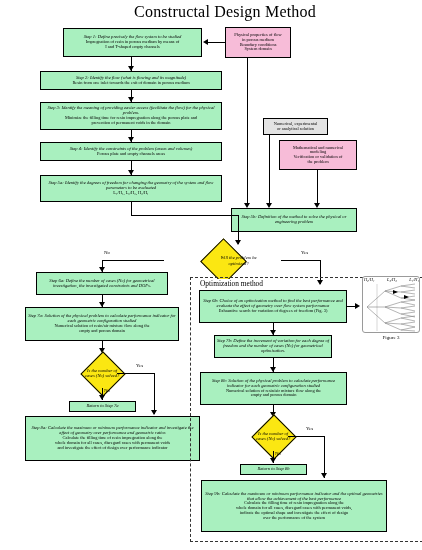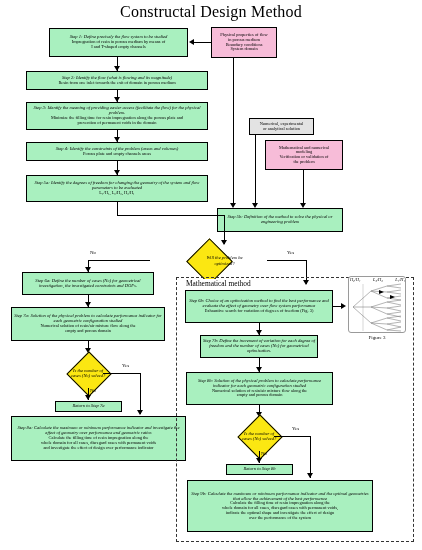--- a/index.html
+++ b/index.html
@@ -1,21 +1,21 @@
 <!DOCTYPE html>
 <html><head>
 <meta charset="utf-8">
 <style>
   html,body{margin:0;padding:0;background:#ffffff;}
   body{
     width:422px;height:550px;position:relative;overflow:hidden;
     font-family:"Liberation Serif", serif;
     color:#000;
   }
-  #stage{position:absolute;left:0;top:0;width:368px;height:550px;}
+  #stage{position:absolute;left:14px;top:0;width:368px;height:550px;}
 
   .title{
     position:absolute;left:0;top:3px;width:422px;text-align:center;
     font-family:"Liberation Serif", serif;
     font-size:16px;font-weight:400;letter-spacing:.2px;
   }
 
   
   .box{
     position:absolute;box-sizing:border-box;
@@ -210,21 +210,21 @@
   <div class="edgelbl" style="left:122px;top:363px;">Yes</div>
 
   <div class="box green" style="left:11px;top:416px;width:175px;height:45px;">
     <span class="hd">Step 8a: Calculate the maximum or minimum performance indicator and investigate the effect of geometry over performance and geometric ratios</span>
     <span class="bd">Calculate the filling time of resin impregnation along the</span>
     <span class="bd">whole domain for all cases, disregard cases with permanent voids</span>
     <span class="bd">and investigate the effect of design over performance indicator</span>
   </div>
 
   <div class="panel" style="left:176px;top:277px;width:238px;height:265px;"></div>
-  <div class="panel-title" style="left:184px;top:279px;">Mathematical method</div>
+  <div class="panel-title" style="left:184px;top:279px;">Optimization method</div>
 
   <div class="box green" style="left:185px;top:290px;width:148px;height:33px;">
     <span class="hd">Step 6b: Choice of an optimization method to find the best performance and evaluate the effect of geometry over flow system performance</span>
     <span class="bd">Exhaustive search for variation of degrees of freedom (Fig. 3)</span>
   </div>
 
   <div class="ln hl" style="left:333px;top:306px;width:9px;"></div>
   <div class="arw arw-r" style="left:341px;top:303.3px;"></div>
 
   <div class="figbox" style="left:348px;top:276px;width:58px;height:57px;"></div>

